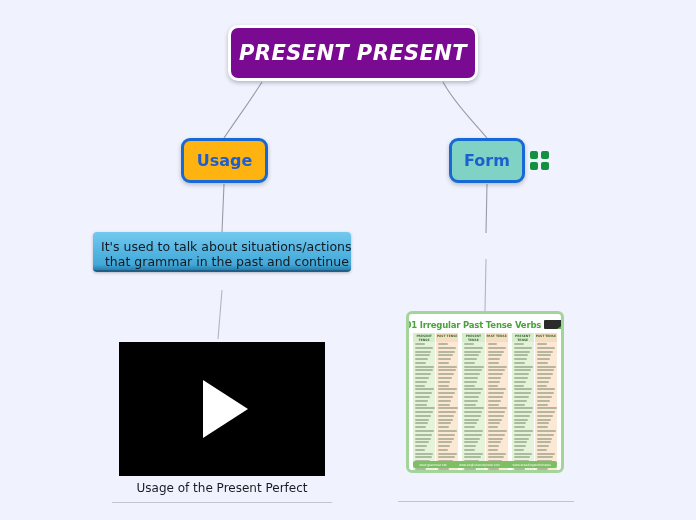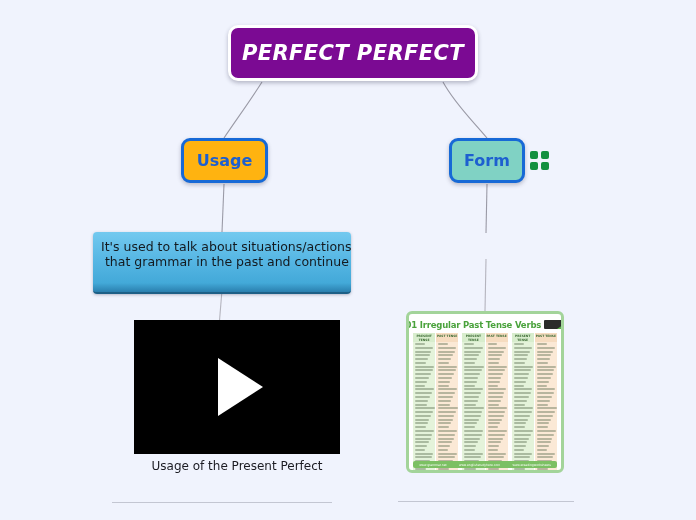--- a/index.html
+++ b/index.html
@@ -105,21 +105,21 @@
     background: #139040;
     border-radius: 2px;
   }
 
   
   #usage-text-box {
     position: absolute;
     left: 93px;
     top: 232px;
     width: 258px;
-    height: 62px;
+    height: 40px;
     border-radius: 4px;
     background: linear-gradient(to bottom, #73c9ef 0%, #57b7e4 45%, #43a9d8 85%, #2a7fae 100%);
     border-bottom: 2px solid #1d5f86;
     box-shadow: 0 1px 3px rgba(40,40,70,0.30);
     padding: 7px 8px 0 8px;
     overflow: hidden;
   }
   #usage-text-box .line {
     color: #141a1f;
     font-size: 12.5px;
@@ -145,23 +145,22 @@
   #form-formula-box .label {
     color: #15151c;
     font-size: 12.5px;
     white-space: nowrap;
   }
 
   
   #video-block {
     position: absolute;
     left: 119px;
-    top: 320px;
+    top: 342px;
     width: 192px;
-    margin-left: 15px;
   }
   #video-thumb {
     width: 206px;
     height: 134px;
     background: #000000;
     display: flex;
     align-items: center;
     justify-content: center;
     position: relative;
   }
@@ -314,21 +313,21 @@
   <svg id="connectors" viewBox="0 0 696 520" width="696" height="520">
     <path d="M 262 82 C 248 104, 236 120, 224 138" stroke="#9a9aa6" stroke-width="1.1" fill="none"></path>
     <path d="M 443 82 C 455 104, 472 120, 487 138" stroke="#9a9aa6" stroke-width="1.1" fill="none"></path>
     <path d="M 224 184 L 222 232" stroke="#9a9aa6" stroke-width="1.1" fill="none"></path>
     <path d="M 487 184 L 486 233" stroke="#9a9aa6" stroke-width="1.1" fill="none"></path>
     <path d="M 222 290 L 218 339" stroke="#b4b4be" stroke-width="1.1" fill="none"></path>
     <path d="M 486 259 L 485 311" stroke="#b4b4be" stroke-width="1.1" fill="none"></path>
   </svg>
 
   <div id="root-node">
-    <span class="label">PERFECT PERFECT</span>
+    <span class="label">PRESENT PRESENT</span>
   </div>
 
   <div id="node-usage" class="branch-node">
     <span class="label">Usage</span>
   </div>
 
   <div id="node-form" class="branch-node">
     <span class="label">Form</span>
   </div>
   <div id="form-grid-icon">

